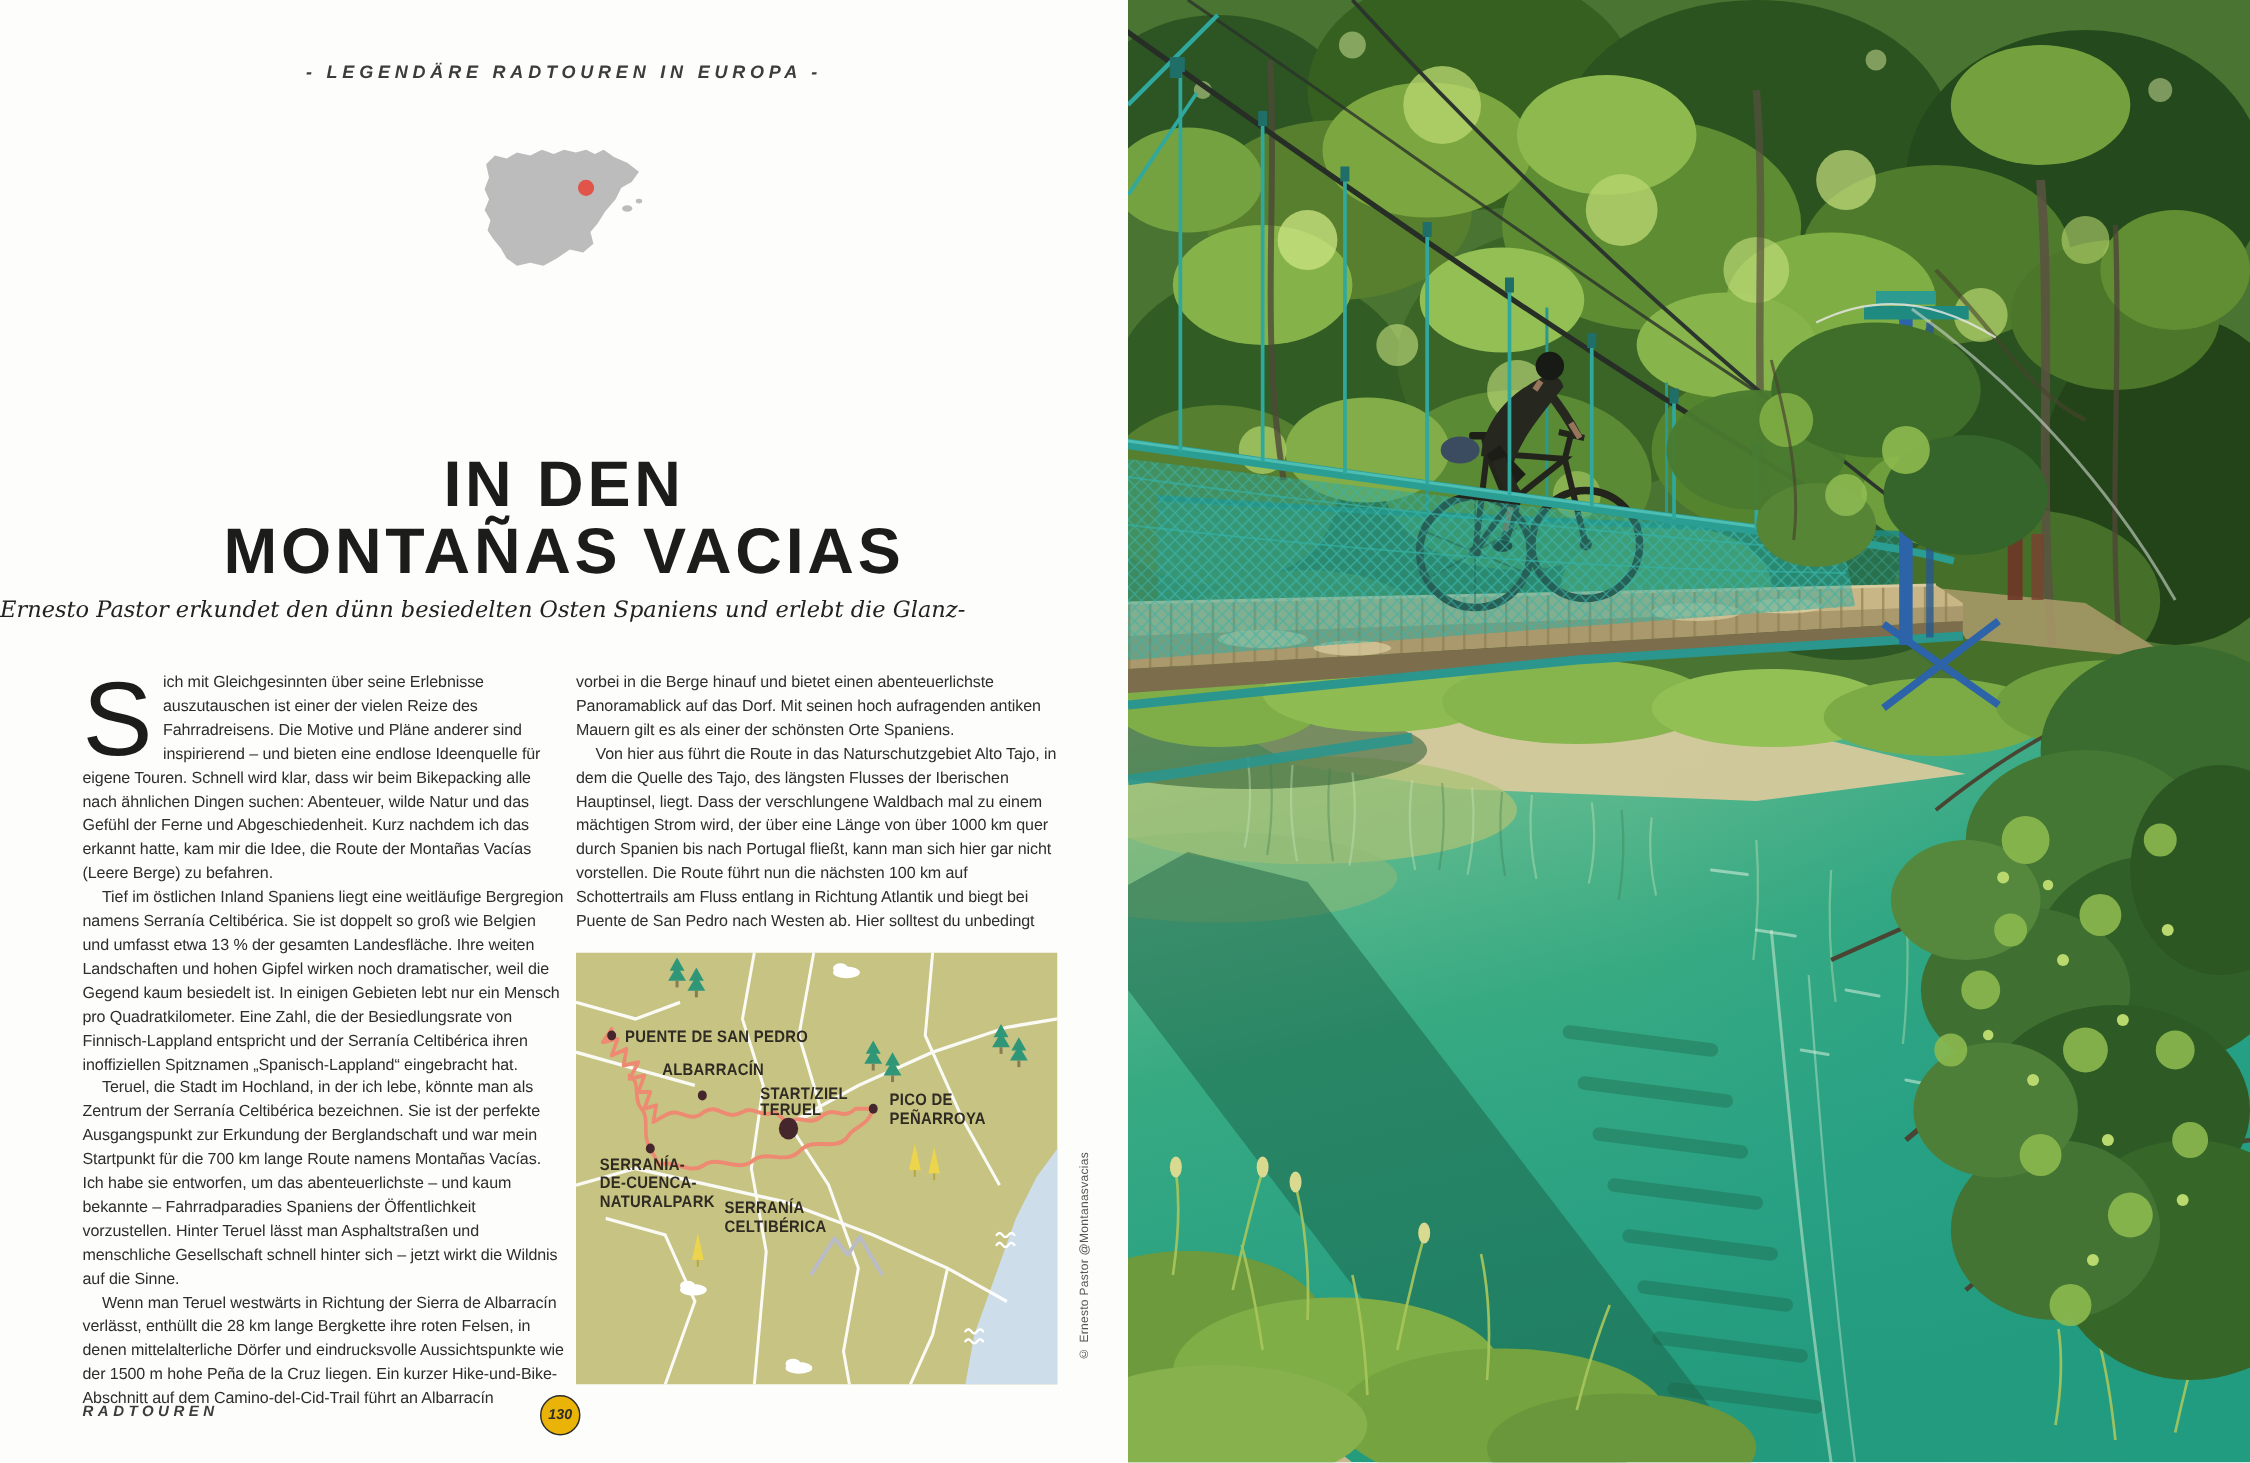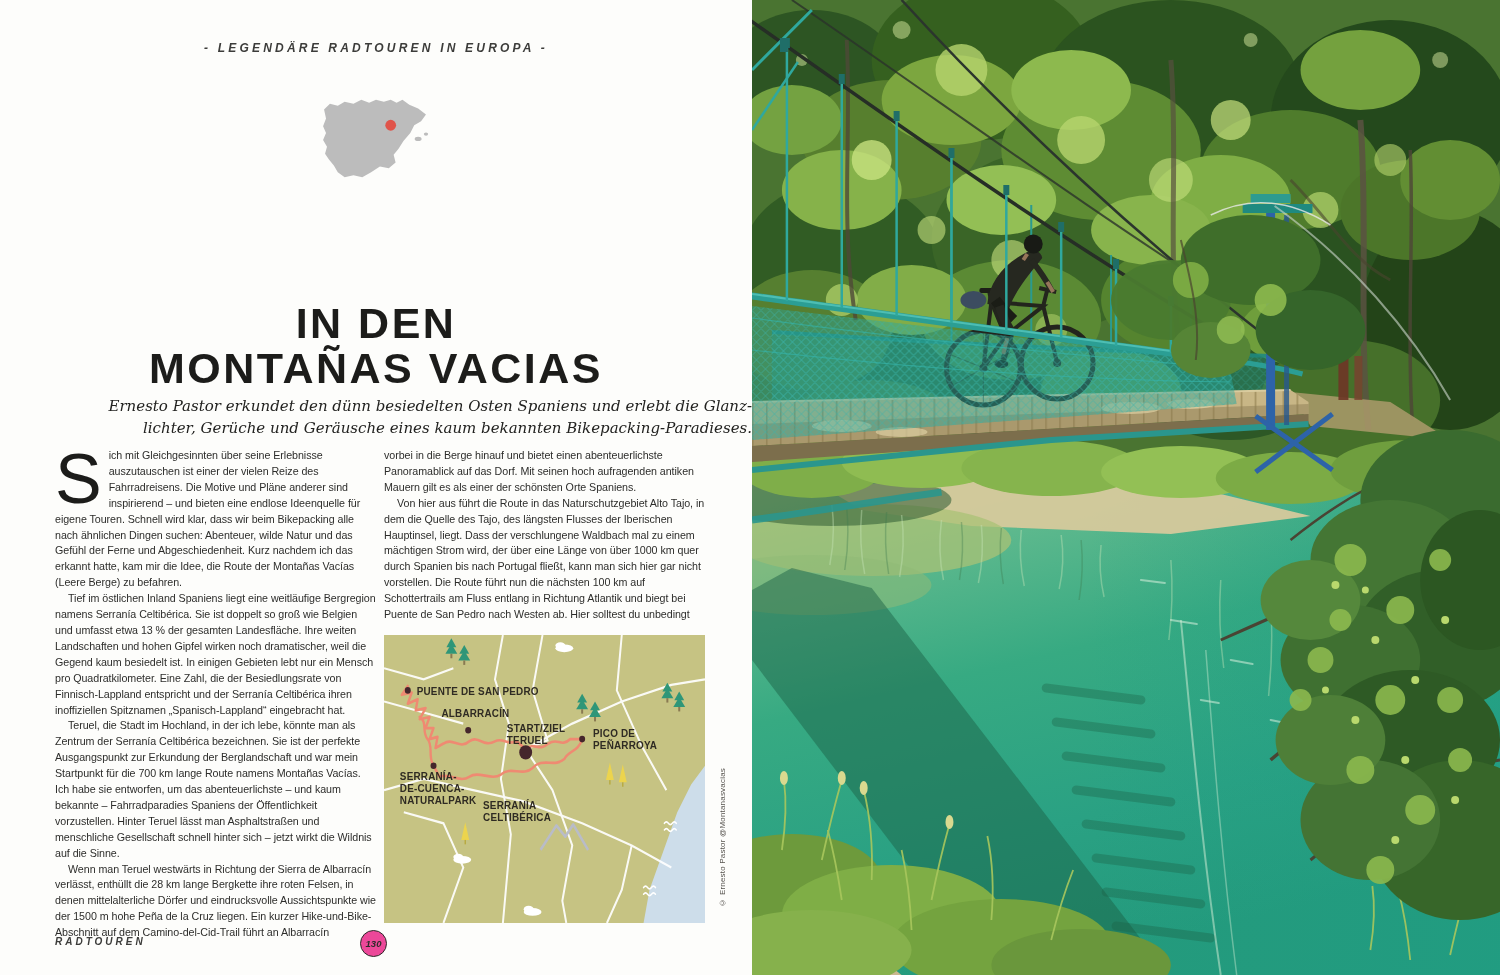--- a/index.html
+++ b/index.html
@@ -11,41 +11,41 @@
   .kicker{position:absolute;top:41px;left:0;width:100%;text-align:center;
           font-size:12px;font-weight:700;font-style:italic;letter-spacing:3.2px;
           color:#3c3c3a;}
 
   .spain-locator{position:absolute;top:88px;left:50%;transform:translateX(-50%);}
 
   .title{position:absolute;top:301px;left:0;width:100%;text-align:center;
          font-weight:700;font-size:43px;line-height:45px;letter-spacing:2.5px;
          color:#1c1c1a;}
 
-  .subtitle{position:absolute;top:395px;left:0;width:100%;text-align:right;
+  .subtitle{position:absolute;top:395px;left:0;width:100%;text-align:left;
             font-family:"DejaVu Serif",serif;font-style:italic;font-size:15px;
             line-height:22px;color:#222220;}
 
   .article{position:absolute;top:448px;left:55px;width:650px;display:flex;gap:8px;}
   .col{width:321px;}
   .col p{margin:0;font-size:10.7px;line-height:15.9px;letter-spacing:-0.05px;
          color:#2d2d2b;hyphens:auto;}
   .col p.indent{text-indent:13px;}
   .dropcap{float:left;font-size:70px;line-height:56px;padding:3px 7px 0 0;
            font-weight:400;color:#1c1c1a;}
 
   .map-figure{margin-top:12px;width:321px;height:288px;}
   .map-figure svg{display:block;width:100%;height:100%;}
 
   .footer-section{position:absolute;left:55px;bottom:28px;font-size:10px;font-weight:700;
                   font-style:italic;letter-spacing:3px;color:#3c3c3a;}
   .page-circle{position:absolute;left:360px;bottom:18px;width:25px;height:25px;
                border:1.4px solid #2c2c2a;border-radius:50%;display:flex;
                align-items:center;justify-content:center;font-size:9.5px;
-               font-style:italic;font-weight:700;color:#2c2c2a;background:#ec4899;}
+               font-style:italic;font-weight:700;color:#2c2c2a;background:#eab308;}
 
   .photo-credit{position:absolute;left:718px;bottom:68px;writing-mode:vertical-rl;
                 transform:rotate(180deg);font-size:8px;letter-spacing:0.2px;color:#56534e;}
 
   .photo{position:absolute;left:752px;top:0;width:748px;height:975px;}
   .photo svg{display:block;width:100%;height:100%;}
 
   .inset-label{font-family:"Liberation Sans",sans-serif;font-weight:700;
                font-size:10px;letter-spacing:0.2px;fill:#2f2b23;}
 </style>
@@ -65,21 +65,20 @@
     </svg>
   </div>
 
   <div class="title">
     <div>IN DEN</div>
     <div>MONTAÑAS VACIAS</div>
   </div>
 
   <div class="subtitle">
     <div>Ernesto Pastor erkundet den dünn besiedelten Osten Spaniens und erlebt die Glanz-</div>
-    <div>lichter, Gerüche und Geräusche eines kaum bekannten Bikepacking-Paradieses.</div>
   </div>
 
   <div class="article">
     <div class="col">
       <p><span class="dropcap">S</span><span>ich mit Gleichgesinnten über seine Erlebnisse auszutauschen ist einer der vielen Reize des Fahrradreisens. Die Motive und Pläne anderer sind inspirierend – und bieten eine endlose Ideenquelle für eigene Touren. Schnell wird klar, dass wir beim Bikepacking alle nach ähnlichen Dingen suchen: Abenteuer, wilde Natur und das Gefühl der Ferne und Abgeschiedenheit. Kurz nachdem ich das erkannt hatte, kam mir die Idee, die Route der Montañas Vacías (Leere Berge) zu befahren.</span></p>
       <p class="indent">Tief im östlichen Inland Spaniens liegt eine weitläufige Bergregion namens Serranía Celtibérica. Sie ist doppelt so groß wie Belgien und umfasst etwa 13 % der gesamten Landesfläche. Ihre weiten Landschaften und hohen Gipfel wirken noch dramatischer, weil die Gegend kaum besiedelt ist. In einigen Gebieten lebt nur ein Mensch pro Quadratkilometer. Eine Zahl, die der Besiedlungsrate von Finnisch-Lappland entspricht und der Serranía Celtibérica ihren inoffiziellen Spitznamen „Spanisch-Lappland“ eingebracht hat.</p>
       <p class="indent">Teruel, die Stadt im Hochland, in der ich lebe, könnte man als Zentrum der Serranía Celtibérica bezeichnen. Sie ist der perfekte Ausgangspunkt zur Erkundung der Berglandschaft und war mein Startpunkt für die 700 km lange Route namens Montañas Vacías. Ich habe sie entworfen, um das abenteuerlichste – und kaum bekannte – Fahrradparadies Spaniens der Öffentlichkeit vorzustellen. Hinter Teruel lässt man Asphaltstraßen und menschliche Gesellschaft schnell hinter sich – jetzt wirkt die Wildnis auf die Sinne.</p>
       <p class="indent">Wenn man Teruel westwärts in Richtung der Sierra de Albarracín verlässt, enthüllt die 28 km lange Bergkette ihre roten Felsen, in denen mittelalterliche Dörfer und eindrucksvolle Aussichtspunkte wie der 1500 m hohe Peña de la Cruz liegen. Ein kurzer Hike-und-Bike-Abschnitt auf dem Camino-del-Cid-Trail führt an Albarracín</p>
     </div>
     <div class="col">

